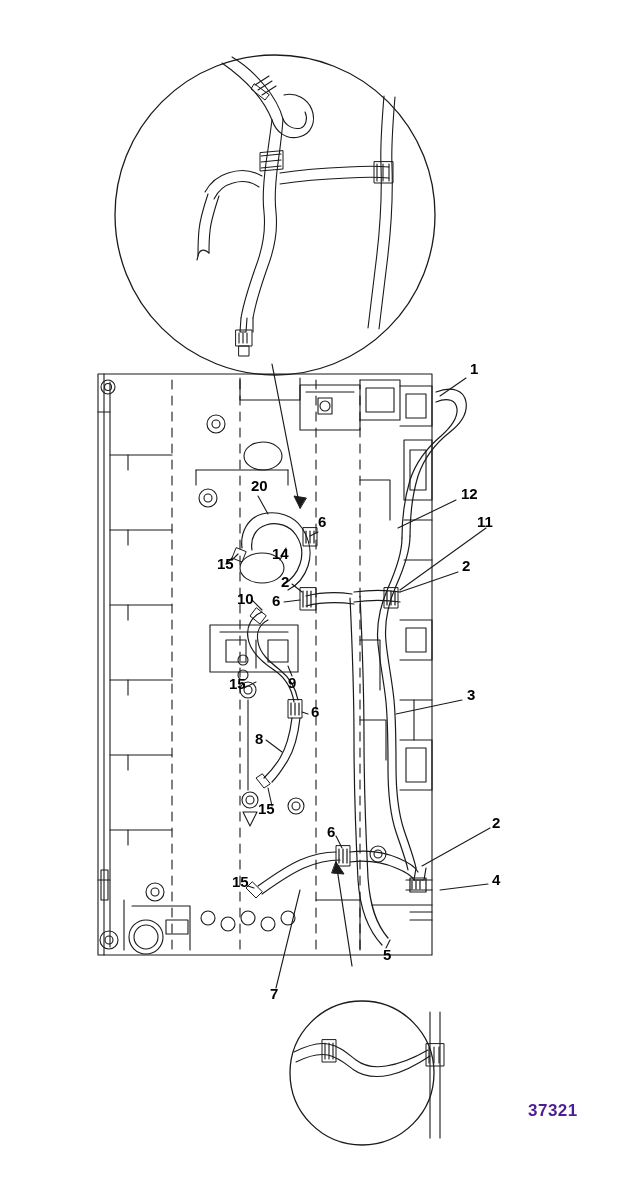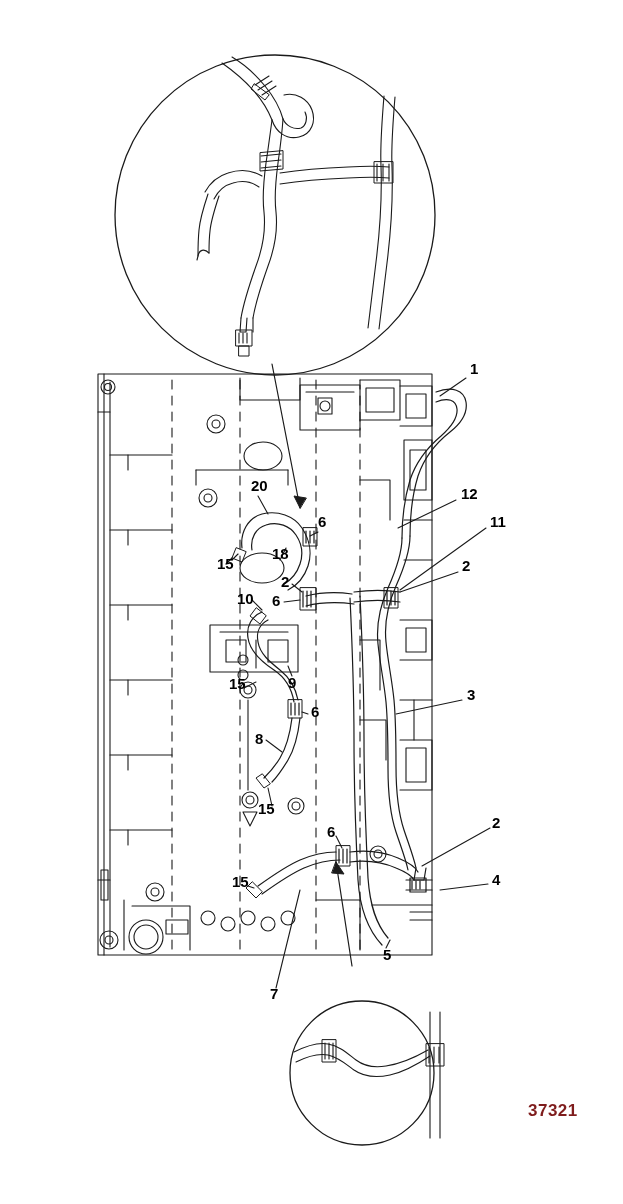--- a/index.html
+++ b/index.html
@@ -31,21 +31,21 @@
     font-weight: bold;
     color: #000000;
     line-height: 1;
     white-space: nowrap;
   }
   .partnum {
     position: absolute;
     font-family: "Liberation Sans", sans-serif;
     font-size: 17px;
     font-weight: bold;
-    color: #7f1d1d;
+    color: #4c1d95;
     letter-spacing: 0.5px;
     white-space: nowrap;
   }
 </style>
 </head>
 <body>
 
 <div id="page">
 
   <svg id="diagram-svg" viewBox="0 0 623 1204">
@@ -284,25 +284,25 @@
         <path d="M488 884 L440 890"></path>
         <path d="M248 886 L254 888"></path>
         <path d="M386 948 L390 940"></path>
         <path d="M276 988 L300 890"></path>
       </g>
     </g>
   </svg>
 
   <div class="callout" style="left:470px; top:361px;">1</div>
   <div class="callout" style="left:461px; top:486px;">12</div>
-  <div class="callout" style="left:490px; top:514px;">11</div>
+  <div class="callout" style="left:477px; top:514px;">11</div>
   <div class="callout" style="left:251px; top:478px;">20</div>
   <div class="callout" style="left:318px; top:514px;">6</div>
   <div class="callout" style="left:217px; top:556px;">15</div>
-  <div class="callout" style="left:272px; top:546px;">18</div>
+  <div class="callout" style="left:272px; top:546px;">14</div>
   <div class="callout" style="left:281px; top:574px;">2</div>
   <div class="callout" style="left:462px; top:558px;">2</div>
   <div class="callout" style="left:272px; top:593px;">6</div>
   <div class="callout" style="left:237px; top:591px;text-align:center;">10</div>
   <div class="callout" style="left:467px; top:687px;">3</div>
   <div class="callout" style="left:229px; top:676px;">15</div>
   <div class="callout" style="left:288px; top:675px;">9</div>
   <div class="callout" style="left:311px; top:704px;">6</div>
   <div class="callout" style="left:255px; top:731px;">8</div>
   <div class="callout" style="left:258px; top:801px;">15</div>

